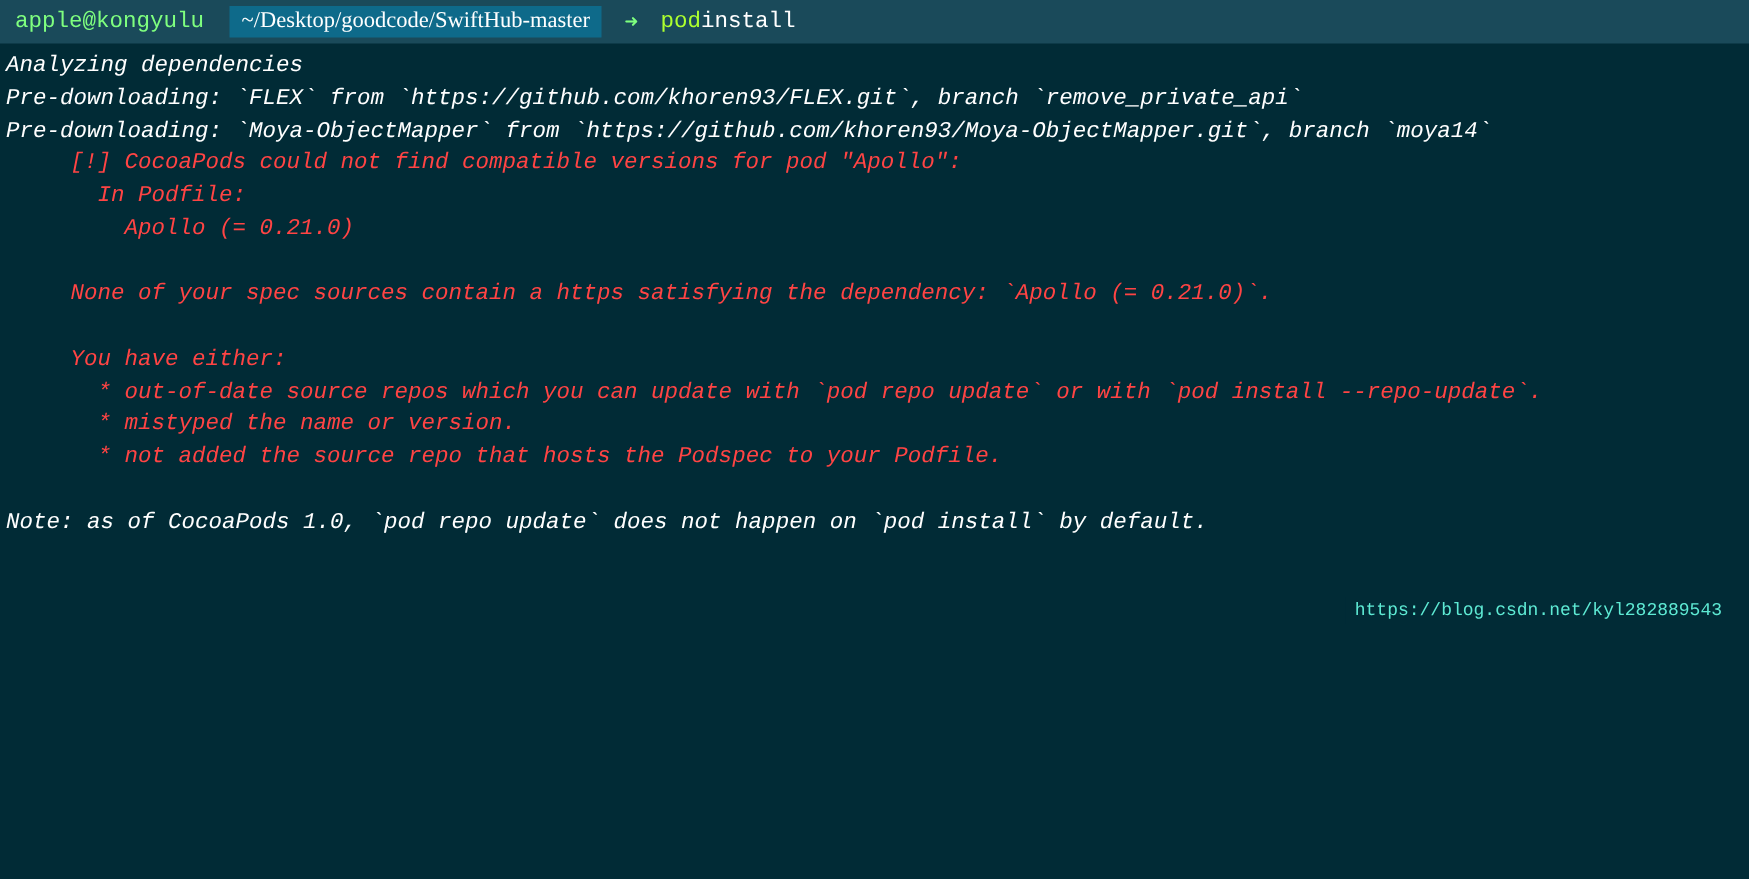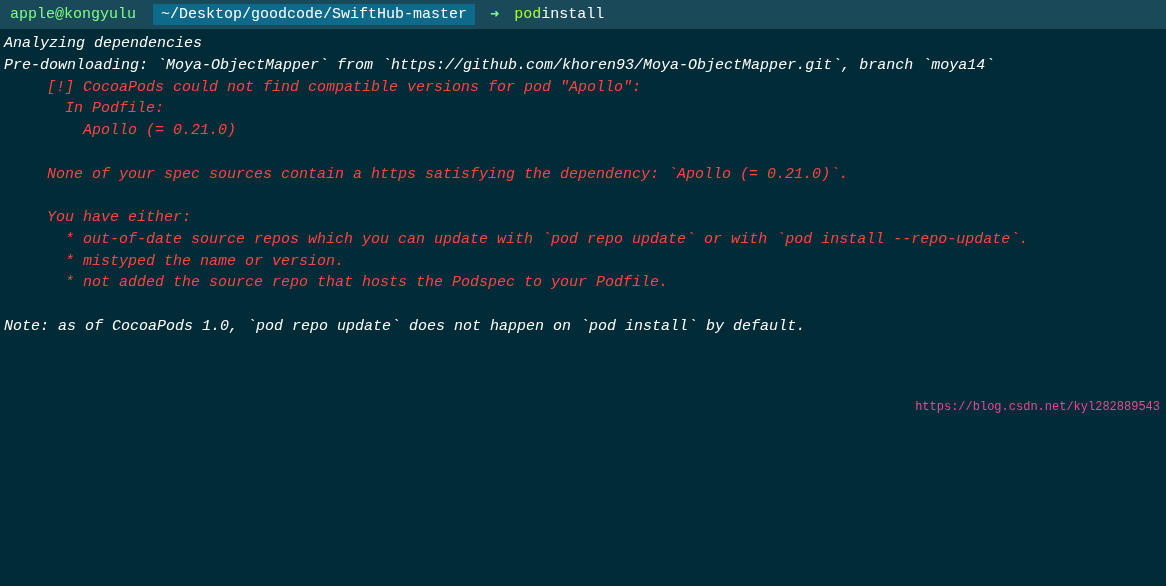--- a/index.html
+++ b/index.html
@@ -43,20 +43,21 @@
       color: #7FFF7F;
       font-size: 15px;
       margin: 0 4px;
     }
 
     .title-path {
       background-color: #0E6A8A;
       color: #ffffff;
       padding: 2px 8px;
       font-size: 15px;
+      font-family: Liberation Serif, serif;
     }
 
     .title-arrow {
       color: #7FFF7F;
       font-size: 15px;
       margin: 0 6px;
     }
 
     .title-cmd-keyword {
       color: #ADFF2F;
@@ -82,42 +83,43 @@
       font-style: italic;
     }
 
     .line-white { color: #ffffff; }
     .line-red { color: #FF4444; margin-left: 43px; }
     .line-empty { height: 1.45em; }
 
     .status-bar {
       position: absolute;
       bottom: 0;
-      right: 0;
+      right: 12px;
       background-color: #012B36;
-      color: #ec4899;
+      color: #5eead4;
       font-size: 12px;
       padding: 2px 6px;
     }
   </style>
 </head>
 <body>
 
 <div class="terminal">
   <div class="title-bar">
     <span class="title-user">apple@kongyulu</span>
     <span class="title-separator">&nbsp;</span>
     <span class="title-path">~/Desktop/goodcode/SwiftHub-master</span>
     <span class="title-arrow">&nbsp;➜&nbsp;</span>
     <span class="title-cmd-keyword">pod</span>
     <span class="title-cmd-rest"> install</span>
   </div>
 
   <div class="content" id="terminal-content">
   <div class="line line-white">Analyzing dependencies</div>
+      <div class="line line-white">Pre-downloading: `FLEX` from `https://github.com/khoren93/FLEX.git`, branch `remove_private_api`</div>
       <div class="line line-white">Pre-downloading: `Moya-ObjectMapper` from `https://github.com/khoren93/Moya-ObjectMapper.git`, branch `moya14`</div>
       <div class="line line-red">[!] CocoaPods could not find compatible versions for pod "Apollo":</div>
       <div class="line line-red">  In Podfile:</div>
       <div class="line line-red">    Apollo (= 0.21.0)</div>
       <div class="line-empty"></div>
       <div class="line line-red">None of your spec sources contain a https satisfying the dependency: `Apollo (= 0.21.0)`.</div>
       <div class="line-empty"></div>
       <div class="line line-red">You have either:</div>
       <div class="line line-red">  * out-of-date source repos which you can update with `pod repo update` or with `pod install --repo-update`.</div>
       <div class="line line-red">  * mistyped the name or version.</div>

